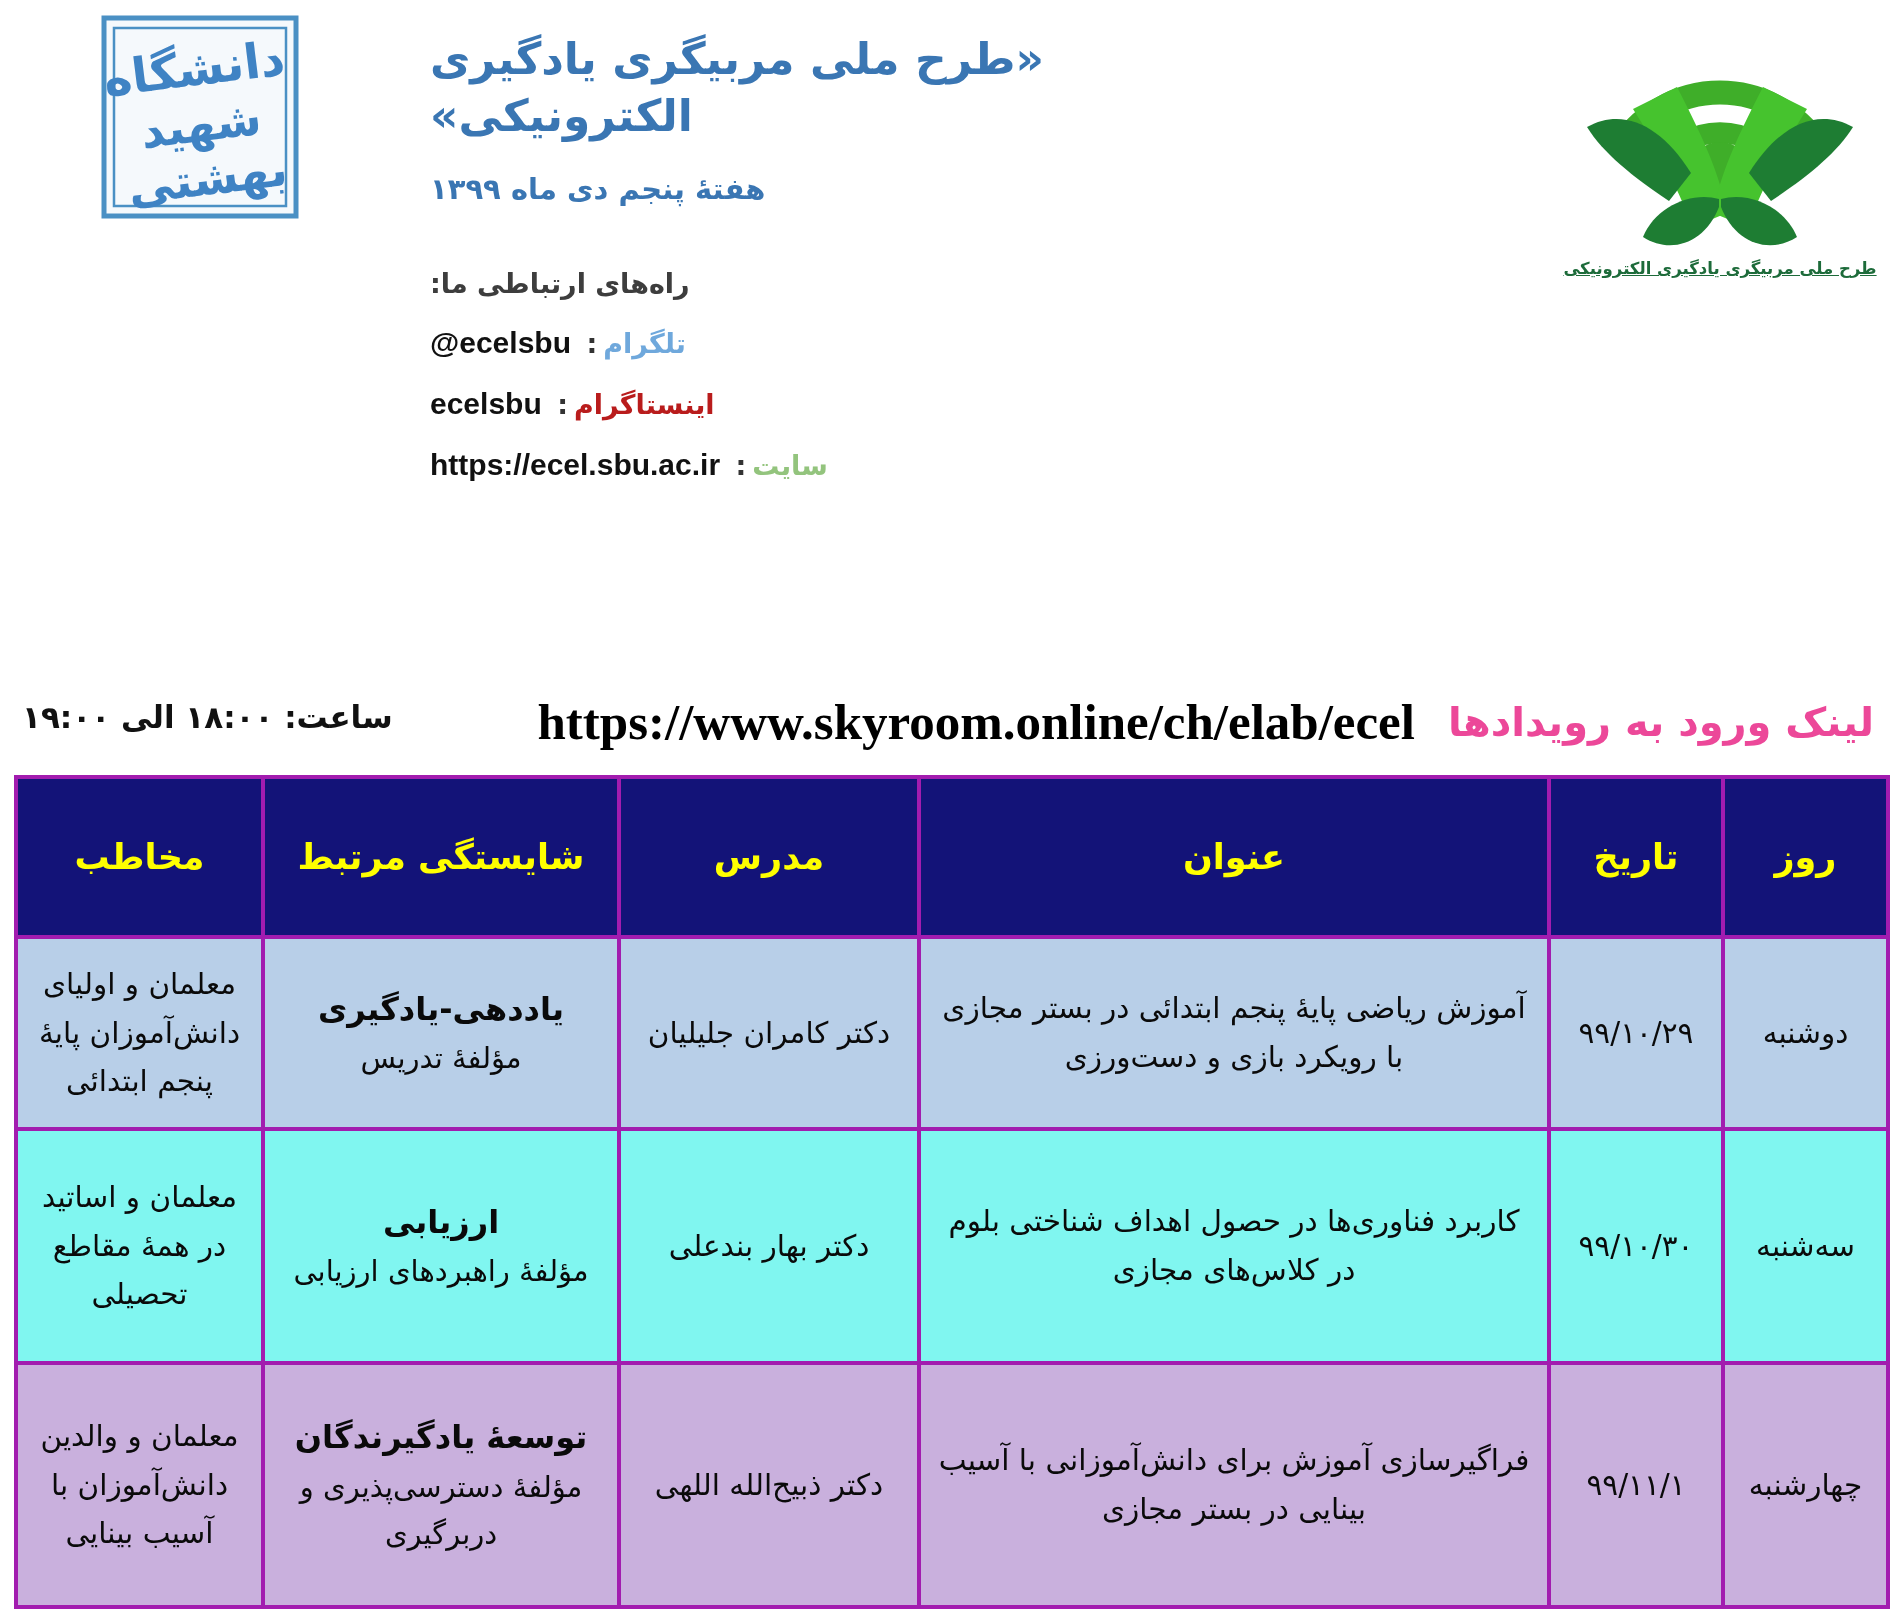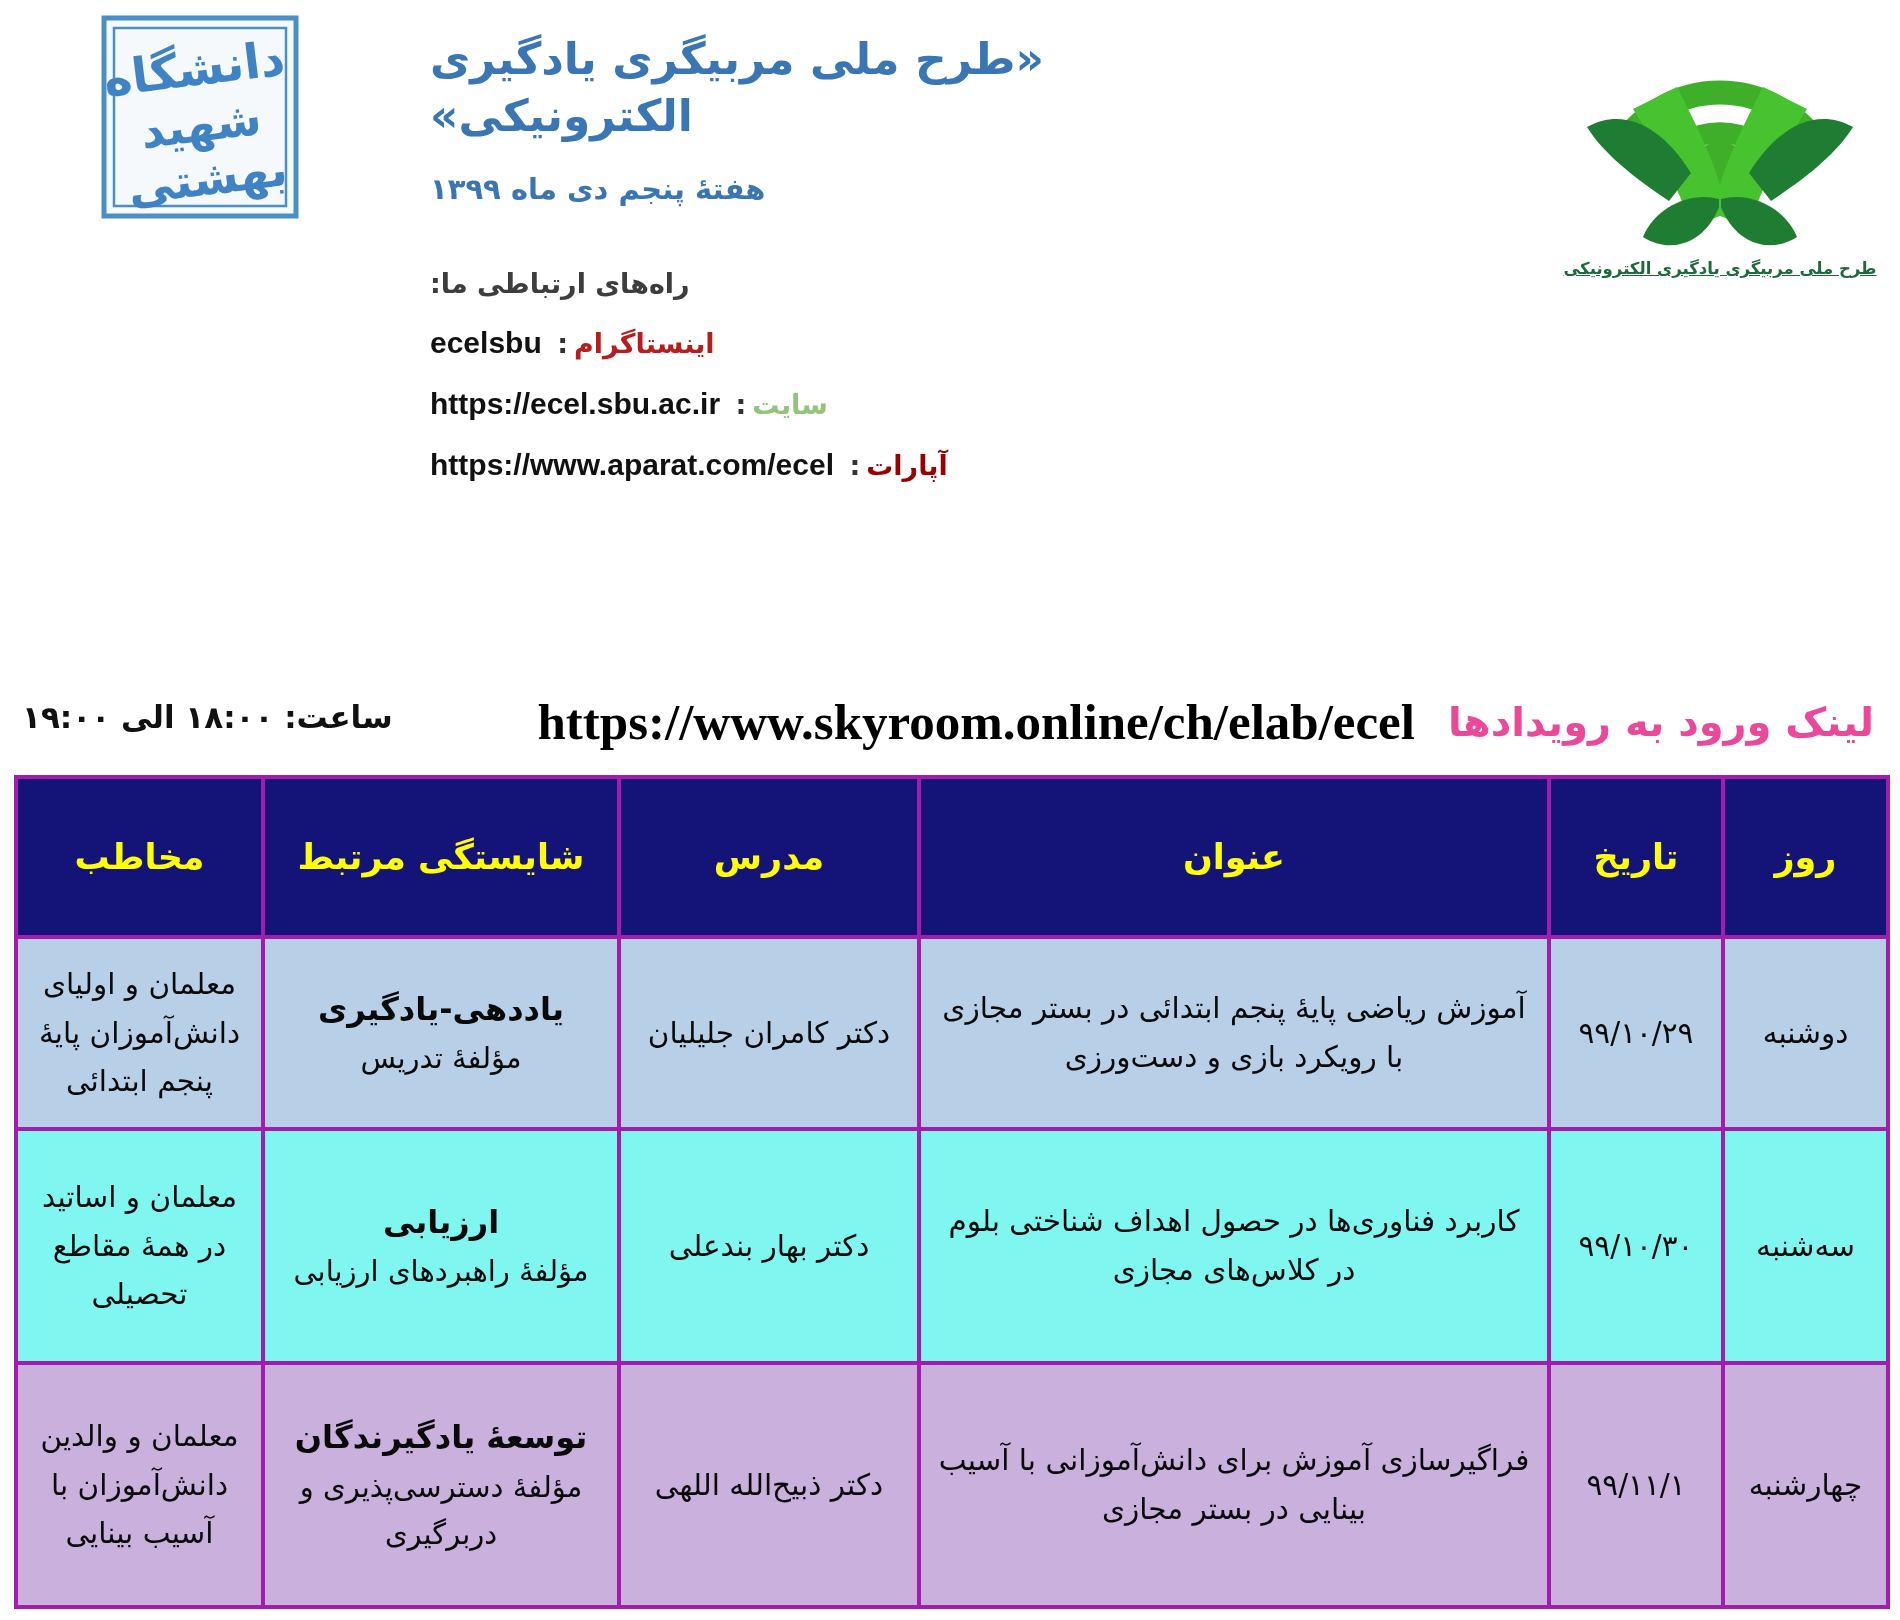--- a/index.html
+++ b/index.html
@@ -77,35 +77,35 @@
     </svg>
   </div>
 </div>
 
 <div class="abs title-block">
   <h1 class="main-title">«طرح ملی مربیگری یادگیری الکترونیکی»</h1>
   <div class="sub-title">هفتۀ پنجم دی ماه ۱۳۹۹</div>
 
   <div class="contact-heading">راه‌های ارتباطی ما:</div>
 
+  <div class="contact-line">
+    <span class="lbl lbl-telegram">تلگرام</span><span class="sep">:</span>
+    <bdi dir="ltr" class="val">@ecelsbu</bdi>
+  </div>
 
   <div class="contact-line">
     <span class="lbl lbl-instagram">اینستاگرام</span><span class="sep">:</span>
     <bdi dir="ltr" class="val">ecelsbu</bdi>
   </div>
 
   <div class="contact-line">
     <span class="lbl lbl-site">سایت</span><span class="sep">:</span>
     <bdi dir="ltr" class="val">https://ecel.sbu.ac.ir</bdi>
   </div>
 
-  <div class="contact-line">
-    <span class="lbl lbl-aparat">آپارات</span><span class="sep">:</span>
-    <bdi dir="ltr" class="val">https://www.aparat.com/ecel</bdi>
-  </div>
 </div>
 
 <div class="abs ecel-block">
   <svg width="290" height="236" viewBox="0 0 290 236">
 
     <path d="M 42 138 A 118 118 0 0 1 248 138" fill="none" stroke="#3fae29" stroke-width="24"></path>
     <path d="M 85 150 A 72 72 0 0 1 205 150" fill="none" stroke="#3fae29" stroke-width="21"></path>
 
     <circle cx="145" cy="158" r="31" fill="#3fae29"></circle>
 

